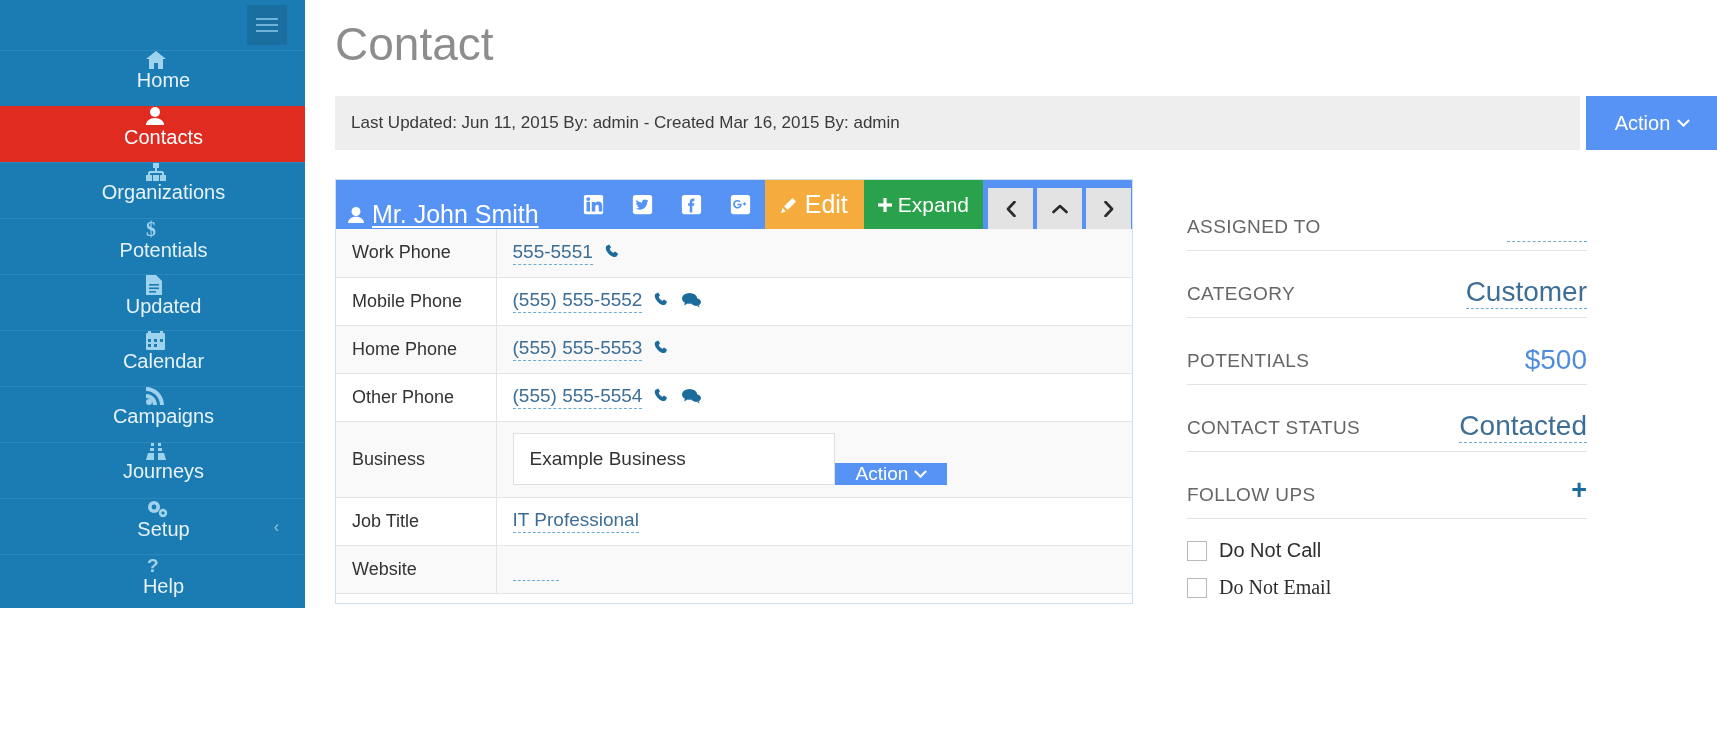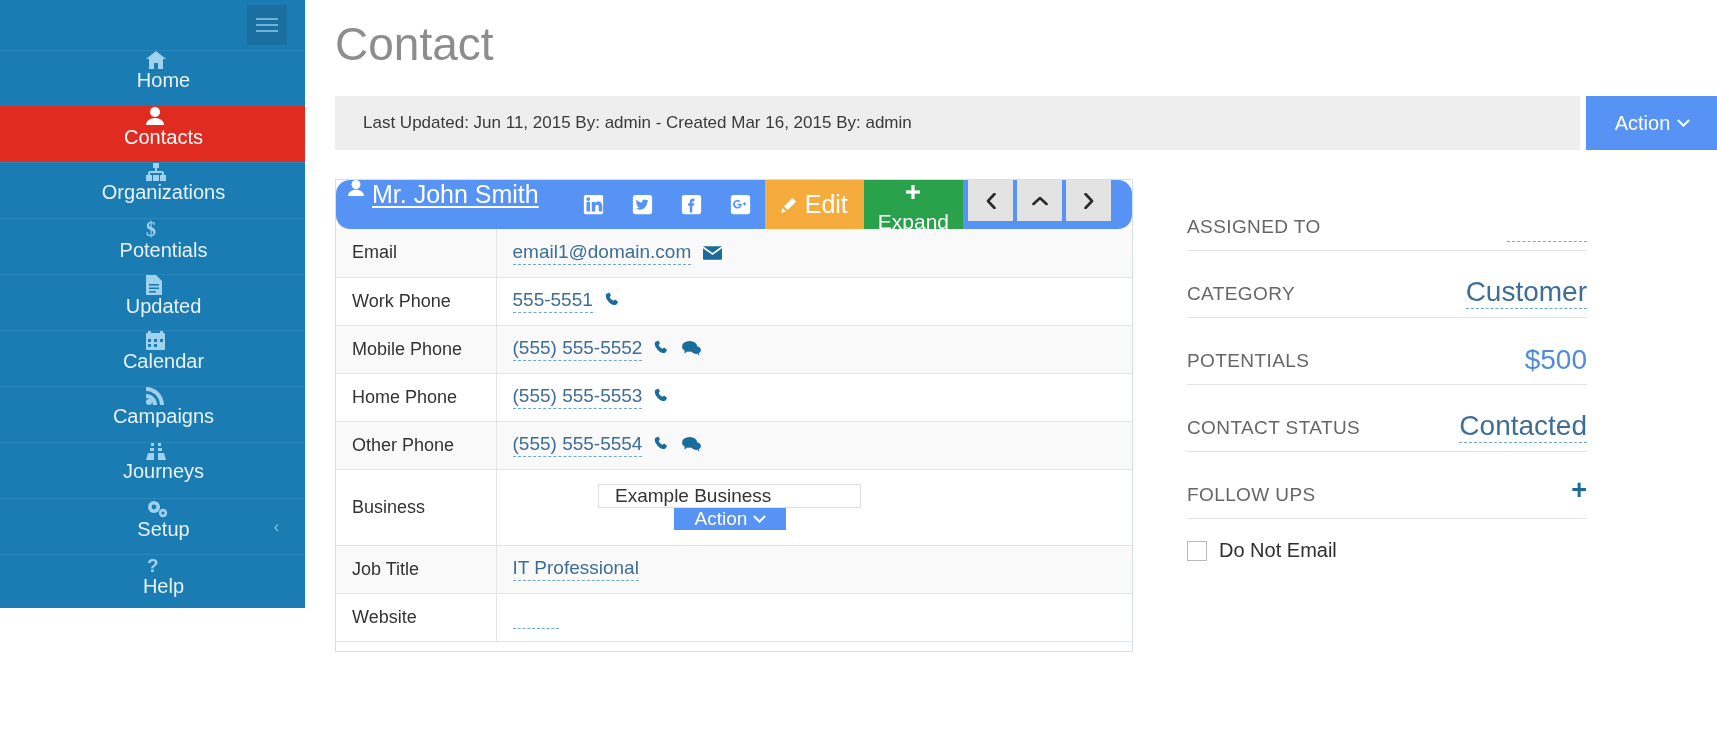--- a/index.html
+++ b/index.html
@@ -84,21 +84,21 @@
     padding-top: 14px;
     line-height: 60px;
   }
 
   .updatebar {
     margin-top: 22px;
     margin-right: 137px;
     height: 54px;
     background: #eeeeee;
     display: flex; align-items: center;
-    padding-left: 28px;
+    padding-left: 16px;
     font-size: 17px;
     color: #3a3a3a;
     position: relative;
   }
   .action-top {
     position: absolute;
     right: -137px; top: 0;
     height: 54px; width: 131px;
     background: #5693f5;
     color: #ffffff;
@@ -121,23 +121,22 @@
   
   .card {
     width: 798px;
     border: 1px solid #cfe0f3;
     background: #ffffff;
     padding-bottom: 9px;
   }
   .card-head {
     background: #5693f5;
     height: 49px;
-    display: flex; align-items: flex-start;
+    display: flex; align-items: flex-end;
     padding-left: 12px;
-    border-radius: 14px;
   }
   .contact-name {
     color: #ffffff; font-size: 25px;
     text-decoration: underline;
     text-underline-offset: 3px;
     margin-left: 8px;
     margin-right: 30px;
     white-space: nowrap;
     cursor: pointer;
   }
@@ -154,21 +153,20 @@
     display: flex; align-items: center; gap: 8px;
     font-size: 25px; border: none; cursor: pointer;
     font-family: "Liberation Sans", sans-serif;
   }
   .btn-expand {
     background: #2aa14b; color: #ffffff;
     height: 49px; padding: 0 14px;
     display: flex; align-items: center; gap: 6px;
     font-size: 21px; border: none; cursor: pointer;
     font-family: "Liberation Sans", sans-serif;
-    flex-direction: column;
   }
   .navbtns { display: flex; align-items: center; gap: 4px; margin-left: 5px; }
   .navbtn {
     width: 45px; height: 41px;
     background: #e3e3e3; border: none; cursor: pointer;
     display: flex; align-items: center; justify-content: center;
     color: #2b2b2b; font-size: 20px; font-weight: bold;
   }
 
   table.fields { width: 100%; border-collapse: collapse; }
@@ -197,21 +195,21 @@
     padding-bottom: 1px;
   }
   .editval.empty {
     min-width: 46px;
     color: transparent;
     border-bottom: 1px dashed #6ea9cf;
   }
   .val-icon { color: #1b6b9c; margin-left: 7px; font-size: 17px; cursor: pointer; }
   .val-icon svg { fill: #1b6b9c; vertical-align: -2px; }
   tr.biz-row td { height: 76px; }
-  .biz-box { display: flex; align-items: center; width: 434px; flex-direction: column; }
+  .biz-box { display: flex; align-items: flex-end; width: 434px; }
   .biz-input {
     flex: 1;
     border: 1px solid #e0e0e0;
     background: #ffffff;
     height: 52px;
     padding-left: 16px;
     font-size: 19px;
     color: #333333;
     font-family: "Liberation Sans", sans-serif;
   }
@@ -481,32 +479,20 @@
             <button class="navbtn">
               <svg width="12" height="16" viewBox="0 0 12 16">
                   <path d="M2.5 1L9 8l-6.5 7" stroke="#2b2b2b" stroke-width="2.6" fill="none" stroke-linecap="round" stroke-linejoin="round"></path>
                 </svg>
             </button>
           </span>
         </div>
 
         <table class="fields">
           <tbody>
-            <tr>
-              <td class="fname">Email</td>
-              <td class="fval">
-                <span class="editval">email1@domain.com</span>
-                <span class="val-icon">
-                  <svg width="19" height="14" viewBox="0 0 20 14">
-                      <rect x="0" y="0" width="20" height="14" rx="1"></rect>
-                      <path d="M0 1l10 7 10-7" stroke="#ffffff" stroke-width="1.8" fill="none"></path>
-                    </svg>
-                </span>
-              </td>
-            </tr>
 
             <tr>
               <td class="fname">Work Phone</td>
               <td class="fval">
                 <span class="editval">555-5551</span>
                 <span class="val-icon">
                   <svg width="16" height="16" viewBox="0 0 16 16">
                       <path d="M4.2.6L1.3 2.1C.3 3.5.6 6.6 3.8 9.9c3.2 3.3 6.4 3.7 7.8 2.7l1.5-2.9-3-2.2-1.6 1.3c-.7-.2-1.6-.9-2.3-1.6-.7-.7-1.3-1.6-1.5-2.3l1.3-1.6z"></path>
                     </svg>
                 </span>
@@ -615,20 +601,24 @@
         <div class="rp-row">
           <span class="rp-label">CONTACT STATUS</span>
           <span class="rp-value">Contacted</span>
         </div>
 
         <div class="rp-row">
           <span class="rp-label">FOLLOW UPS</span>
           <span class="rp-plus">+</span>
         </div>
 
+        <label class="checkrow">
+          <span class="cbox"></span>
+          <span class="clabel">Do Not Call</span>
+        </label>
 
         <label class="checkrow">
           <span class="cbox"></span>
           <span class="clabel">Do Not Email</span>
         </label>
 
       </aside>
     </div>
   </div>
 </div>

